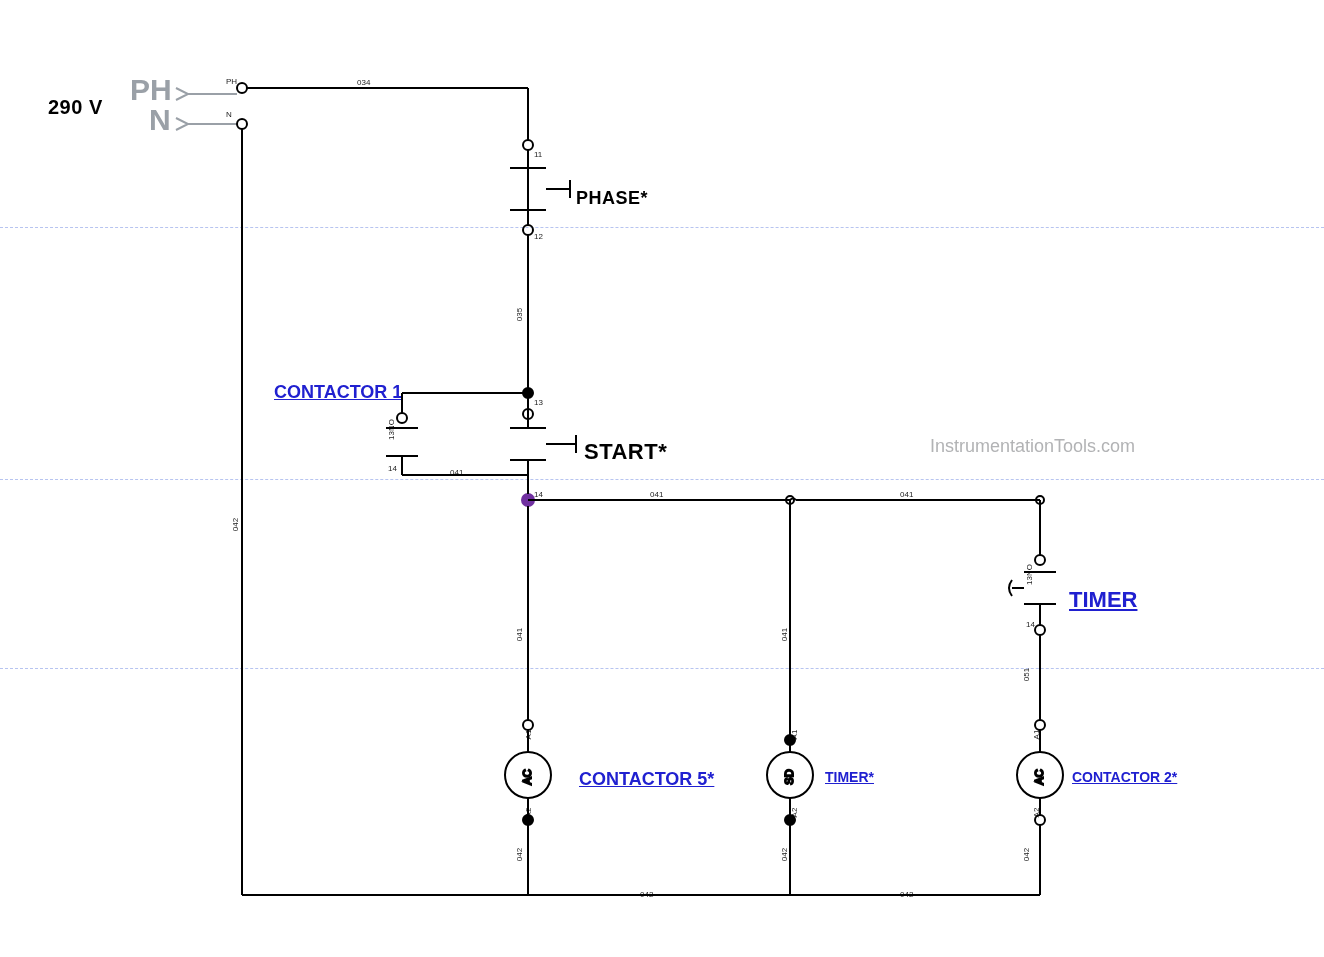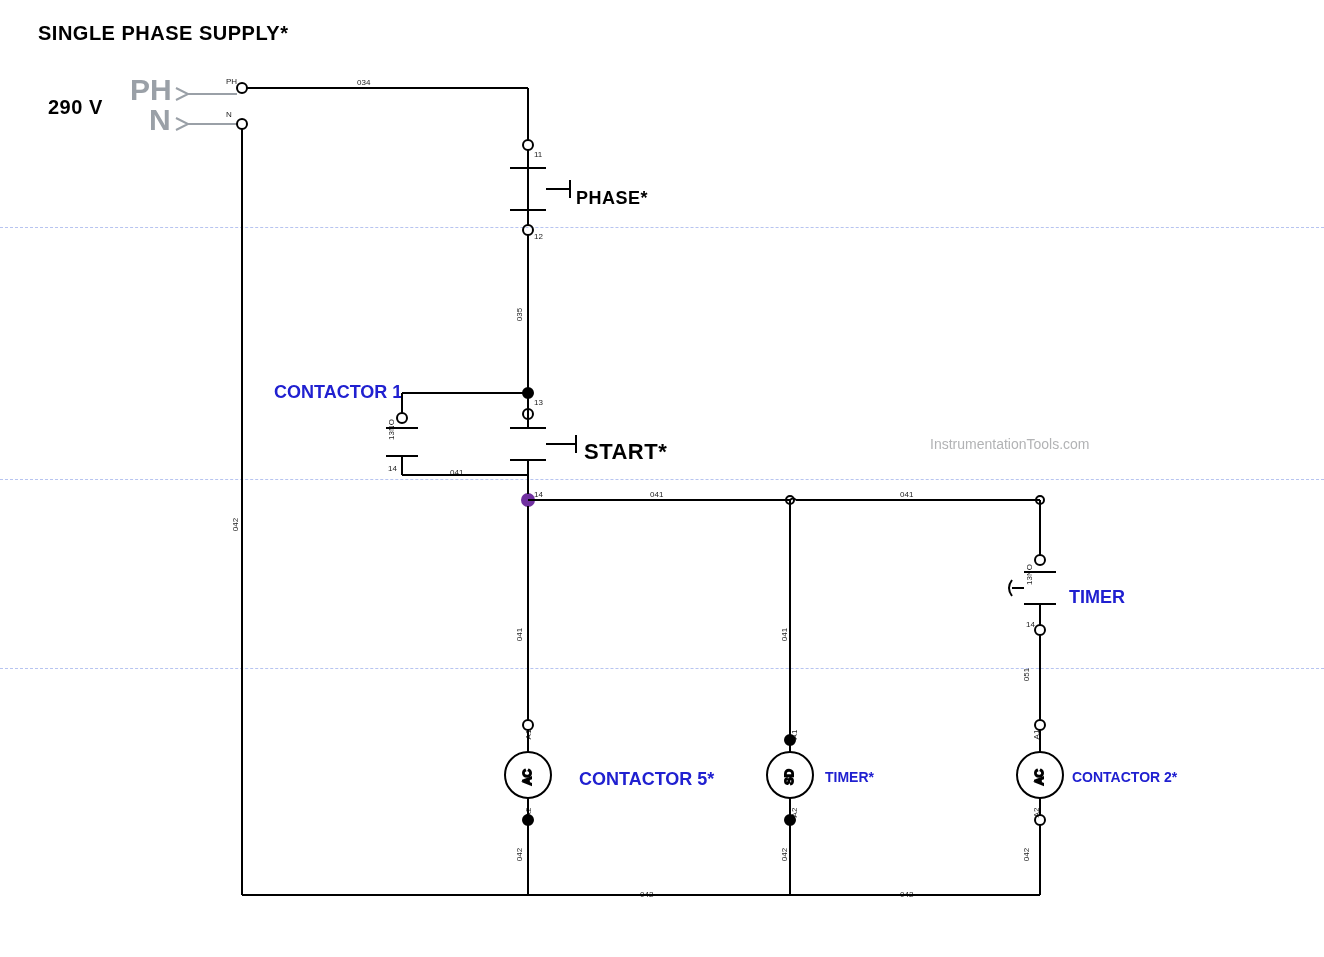--- a/index.html
+++ b/index.html
@@ -1,46 +1,45 @@
 <!DOCTYPE html>
 <html><head>
 <meta charset="utf-8">
 <style>
   html,body{margin:0;padding:0;width:1324px;height:957px;background:#fff;font-family:Arial,Helvetica,sans-serif;overflow:hidden}
   #stage{position:relative;width:1324px;height:957px}
   .grid-line{position:absolute;left:0;width:100%;height:0;border-top:1px dashed #b7c4f0}
   .txt{position:absolute;white-space:nowrap}
   .bold{font-weight:900;letter-spacing:0.5px}
-  .link{color:#2020d0;font-weight:900;}
+  .link{color:#2020d0;font-weight:900;text-decoration:underline}
   .ph{color:#9aa0a7;font-weight:700;font-size:30px;line-height:28px;font-family:Arial,sans-serif}
   .tiny{font-size:8px;color:#222}
-  .watermark{color:#b2b3b5;font-size:14px}
+  .watermark{color:#b2b3b5;font-size:18px}
   svg{position:absolute;left:0;top:0}
 </style>
 </head>
 <body>
 <div id="stage">
 
 <div class="grid-line" style="top:227px"></div>
 <div class="grid-line" style="top:479px"></div>
 <div class="grid-line" style="top:668px"></div>
 
-<div class="txt bold" style="left:38px;top:22px;font-size:20px">SINGLE PHASE SUPPLY*</div>
 <div class="txt bold" style="left:48px;top:96px;font-size:20px">290 V</div>
 <div class="txt ph" style="left:130px;top:76px">PH</div>
 <div class="txt ph" style="left:149px;top:106px">N</div>
 <div class="txt tiny" style="left:226px;top:77px">PH</div>
 <div class="txt tiny" style="left:226px;top:110px">N</div>
 
 <div class="txt bold" style="left:576px;top:188px;font-size:18px">PHASE*</div>
 <div class="txt bold" style="left:584px;top:439px;font-size:22px">START*</div>
 
 <div class="txt link" style="left:274px;top:382px;font-size:18px">CONTACTOR 1</div>
 <div class="txt link" style="left:579px;top:769px;font-size:18px">CONTACTOR 5*</div>
-<div class="txt link" style="left:1069px;top:587px;font-size:18px">TIMER</div>
+<div class="txt link" style="left:1069px;top:587px;font-size:22px">TIMER</div>
 <div class="txt link" style="left:825px;top:769px;font-size:14px">TIMER*</div>
 <div class="txt link" style="left:1072px;top:769px;font-size:14px">CONTACTOR 2*</div>
 
 <div class="txt watermark" style="left:930px;top:436px">InstrumentationTools.com</div>
 
 <div class="txt tiny" style="left:357px;top:78px">034</div>
 <div class="txt tiny" style="left:513px;top:310px;transform:rotate(-90deg)">035</div>
 <div class="txt tiny" style="left:450px;top:468px">041</div>
 <div class="txt tiny" style="left:650px;top:490px">041</div>
 <div class="txt tiny" style="left:900px;top:490px">041</div>

